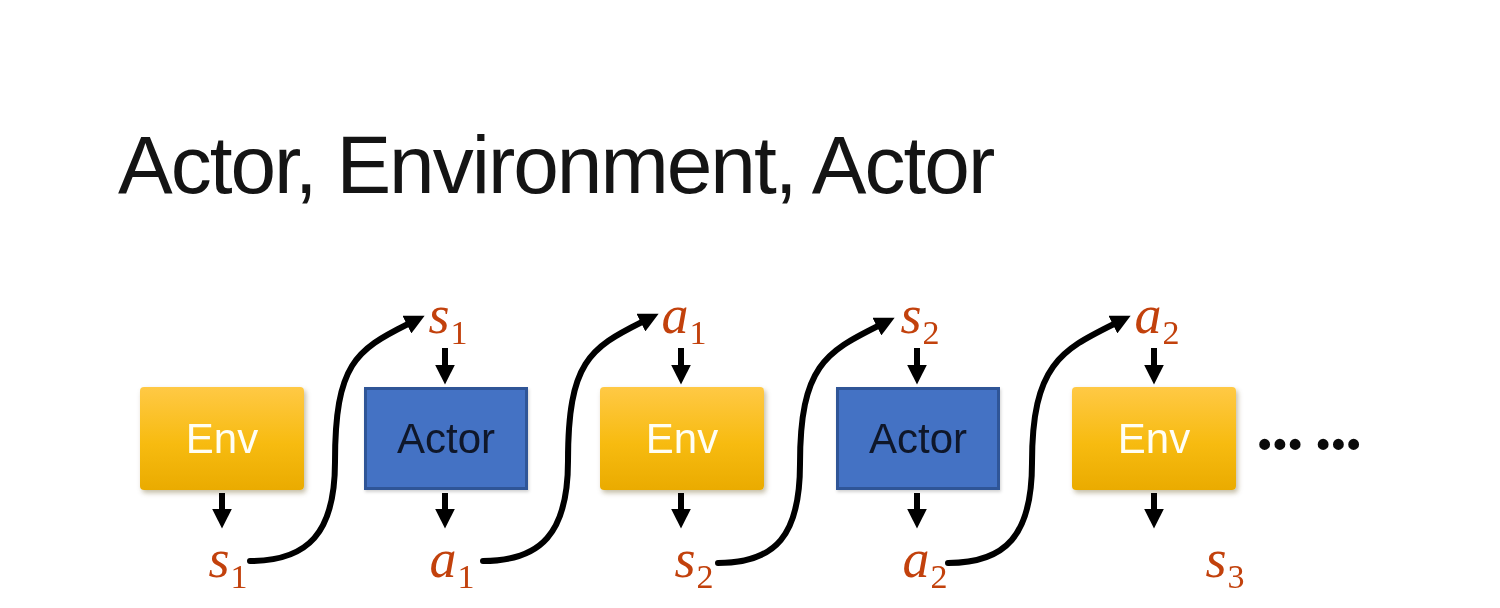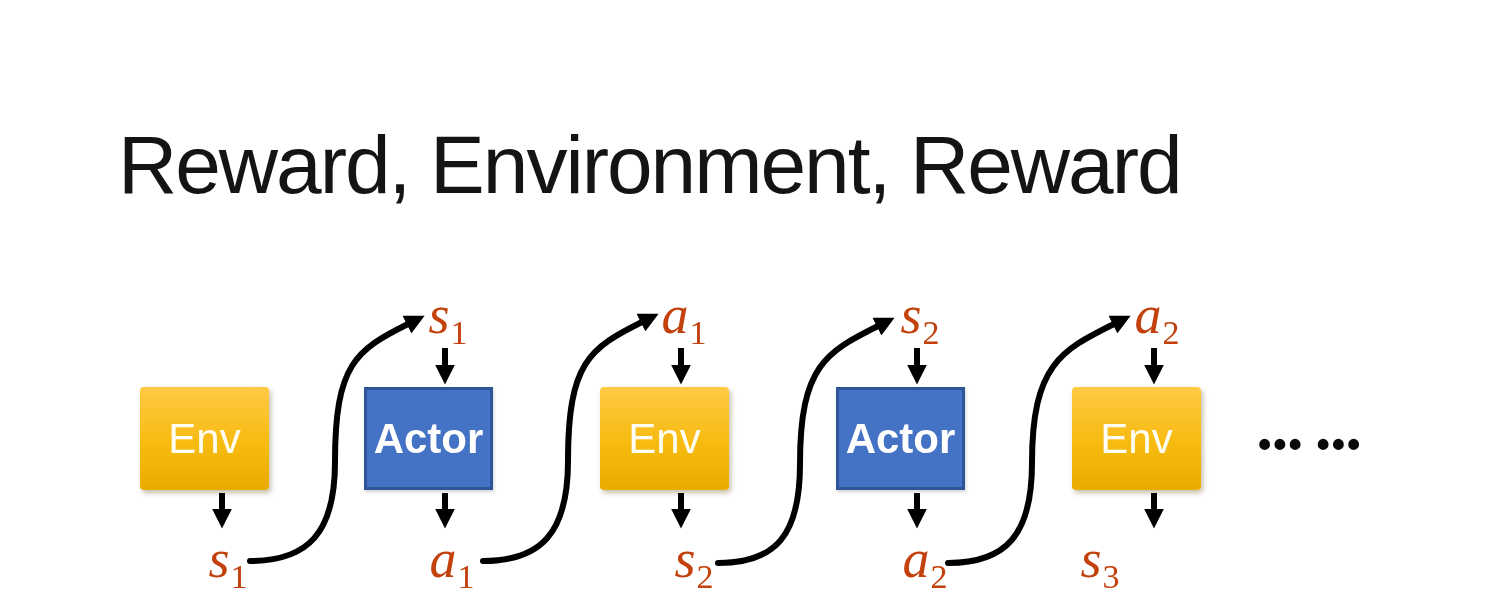--- a/index.html
+++ b/index.html
@@ -9,36 +9,35 @@
   .slide { position: absolute; inset: 0; }
 
   .title {
     position: absolute; left: 118px; top: 118px; margin: 0;
     font-family: "Liberation Sans", sans-serif;
     font-weight: 400; font-size: 82px; letter-spacing: -2px;
     color: #141414; white-space: nowrap;
   }
 
   .box {
-    position: absolute; top: 387px; width: 129px; height: 103px;
+    position: absolute; top: 387px; width: 164px; height: 103px;
     box-sizing: border-box; display: flex; align-items: center; justify-content: center;
     font-size: 42px; line-height: 1;
   }
   .box.env {
     background: linear-gradient(180deg, #FFC945 0%, #F7BB10 55%, #EAAB00 100%);
     border-radius: 4px;
     box-shadow: 2px 3px 5px rgba(90,70,0,0.35);
     color: #FFFEF4;
   }
   .box.actor {
     background: #4472C4;
     border: 3px solid #2F5597;
     box-shadow: 1px 2px 3px rgba(0,0,0,0.18);
-    color: #ffffff;
-    font-weight: bold;
+    color: #0f172a;
   }
 
   .math-label {
     position: absolute; transform: translateX(-50%);
     white-space: nowrap; line-height: 1; color: #c2410c;
   }
   .math-label .mvar {
     font-family: "Liberation Serif", serif;
     font-style: italic; font-size: 54px;
   }
@@ -55,21 +54,21 @@
     color: #0A0A0A; line-height: 40px; white-space: nowrap;
   }
 
   svg.arrows { position: absolute; left: 0; top: 0; pointer-events: none; }
 </style>
 </head>
 <body>
 
 <div class="slide">
 
-  <h1 class="title">Reward, Environment, Reward</h1>
+  <h1 class="title">Actor, Environment, Actor</h1>
 
   <div class="box env" style="left:140px">
     <span>Env</span>
   </div>
   <div class="box actor" style="left:364px">
     <span>Actor</span>
   </div>
   <div class="box env" style="left:600px">
     <span>Env</span>
   </div>
@@ -98,21 +97,21 @@
   </div>
   <div class="math-label" style="left:452px; top:532px">
     <span class="mvar">a</span><span class="msub">1</span>
   </div>
   <div class="math-label" style="left:694px; top:532px">
     <span class="mvar">s</span><span class="msub">2</span>
   </div>
   <div class="math-label" style="left:925px; top:532px">
     <span class="mvar">a</span><span class="msub">2</span>
   </div>
-  <div class="math-label" style="left:1100px; top:532px">
+  <div class="math-label" style="left:1225px; top:532px">
     <span class="mvar">s</span><span class="msub">3</span>
   </div>
 
   <div class="dots">••• •••</div>
 
   <svg class="arrows" width="1500" height="608" viewBox="0 0 1500 608">
     <defs>
       <marker id="ah" viewBox="0 0 10 10" refX="0.6" refY="5" markerWidth="3.3" markerHeight="3.3" orient="auto">
         <path d="M0,0 L10,5 L0,10 Z" fill="#000000"></path>
       </marker>

